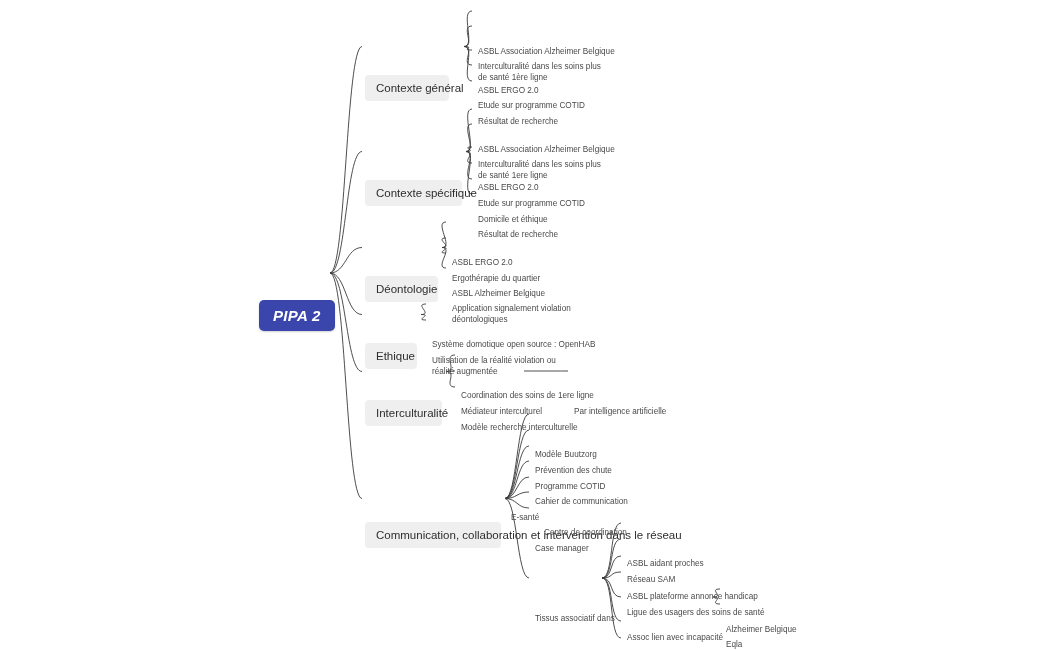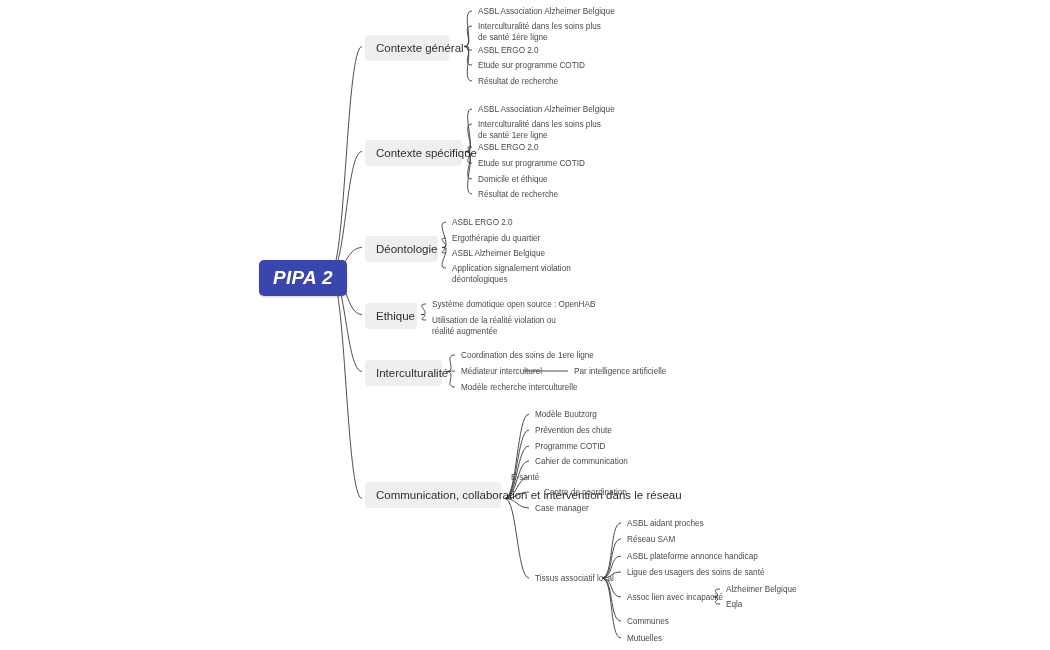--- a/index.html
+++ b/index.html
@@ -20,28 +20,29 @@
     left: 0;
     top: 0;
     width: 1050px;
     height: 650px;
     pointer-events: none;
   }
   .node {
     position: absolute;
     box-sizing: border-box;
     white-space: pre;
+    margin-top: 40px;
   }
   
   .node.root {
     background: #3b46ad;
     color: #ffffff;
     font-style: italic;
     font-weight: bold;
-    font-size: 19px;
+    font-size: 15px;
     border-radius: 5px;
     padding: 7px 14px;
     text-align: left;
     letter-spacing: 0.3px;
     box-shadow: 0 1px 2px rgba(0,0,0,0.18);
   }
   
   .node.branch {
     background: #efefef;
     color: #2e2e2e;
@@ -141,21 +142,21 @@
     <div class="node leaf" style="left: 574px; top: 367px;">Par intelligence artificielle</div>
     <div class="node leaf" style="left: 461px; top: 383px;">Modèle recherche interculturelle</div>
     <div class="node branch" style="left: 365px; top: 482px; width: 136px;">Communication, collaboration et intervention dans le réseau</div>
     <div class="node leaf" style="left: 535px; top: 410px;">Modèle Buutzorg</div>
     <div class="node leaf" style="left: 535px; top: 426px;">Prévention des chute</div>
     <div class="node leaf" style="left: 535px; top: 442px;">Programme COTID</div>
     <div class="node leaf" style="left: 535px; top: 457px;">Cahier de communication</div>
     <div class="node leaf" style="left: 511px; top: 473px;">E-santé</div>
     <div class="node leaf" style="left: 535px; top: 488px; padding-left: 9px;">Centre de coordination</div>
     <div class="node leaf" style="left: 535px; top: 504px;">Case manager</div>
-    <div class="node leaf" style="left: 535px; top: 574px;">Tissus associatif local</div>
+    <div class="node leaf" style="left: 535px; top: 574px;">Tissus associatif dans</div>
     <div class="node leaf" style="left: 627px; top: 519px;">ASBL aidant proches</div>
     <div class="node leaf" style="left: 627px; top: 535px;">Réseau SAM</div>
     <div class="node leaf" style="left: 627px; top: 552px;">ASBL plateforme annonce handicap</div>
     <div class="node leaf" style="left: 627px; top: 568px;">Ligue des usagers des soins de santé</div>
     <div class="node leaf" style="left: 627px; top: 593px;">Assoc lien avec incapacité</div>
     <div class="node leaf" style="left: 726px; top: 585px;">Alzheimer Belgique</div>
     <div class="node leaf" style="left: 726px; top: 600px;">Eqla</div>
     <div class="node leaf" style="left: 627px; top: 617px;">Communes</div>
     <div class="node leaf" style="left: 627px; top: 634px;">Mutuelles</div>
   </div>

